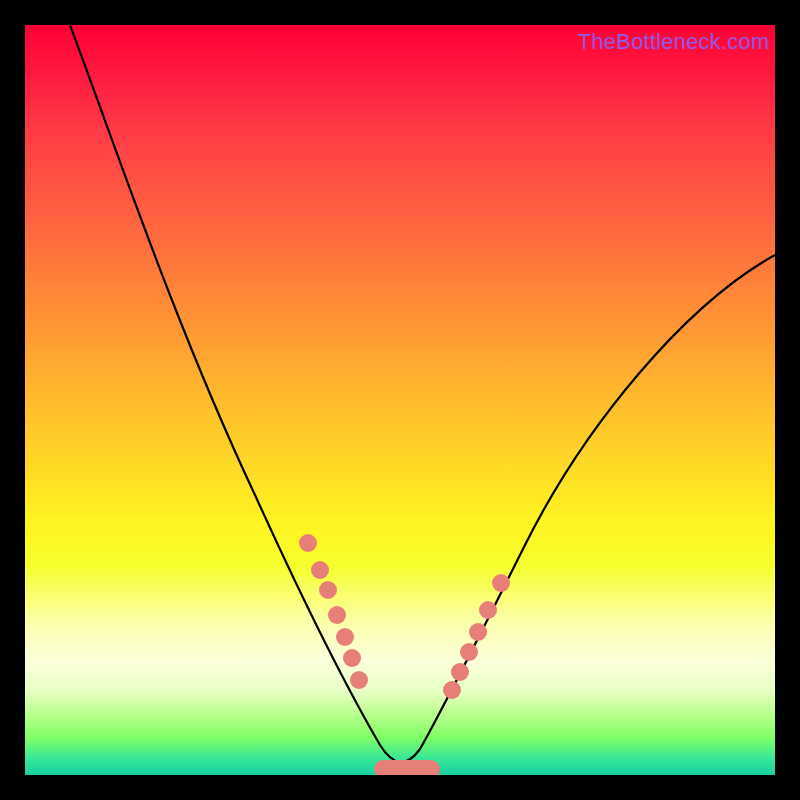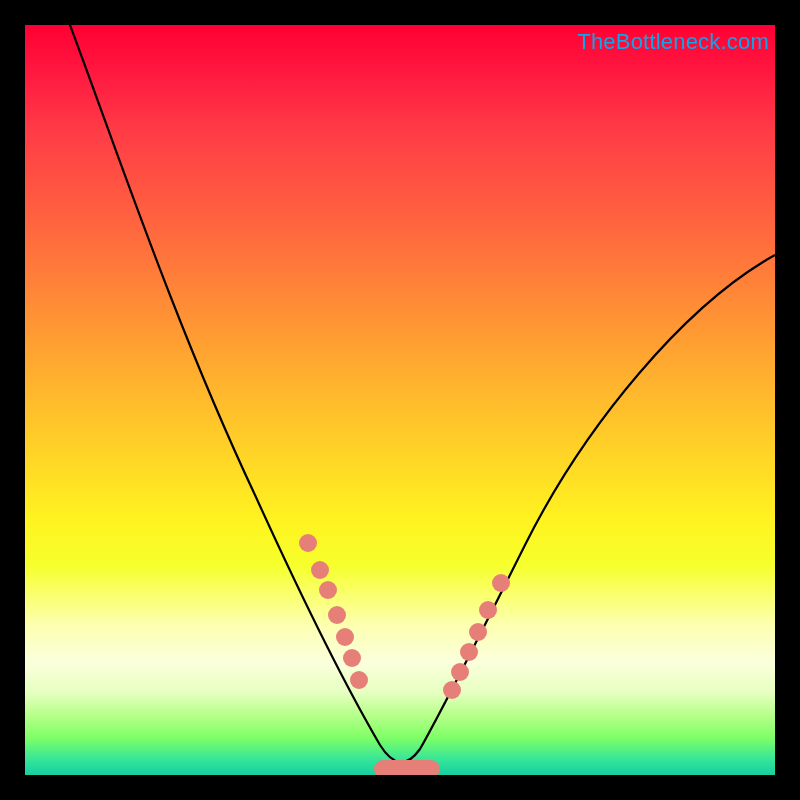--- a/index.html
+++ b/index.html
@@ -15,21 +15,21 @@
     #ffd726 58%,
     #fff320 66%,
     #f6ff2c 72%,
     #fdffb0 80%,
     #fbffdc 85%,
     #e6ffc0 89%,
     #b7ff8a 92%,
     #7fff66 95%,
     #33e59a 98%,
     #18cfa0 100%);}
-.watermark{position:absolute;right:6px;top:4px;color:#0ea5e9;font-size:22px;font-weight:400;letter-spacing:0.2px}
+.watermark{position:absolute;right:6px;top:4px;color:#8b5cf6;font-size:22px;font-weight:400;letter-spacing:0.2px}
 svg.curve{position:absolute;left:0;top:0;width:750px;height:750px}
 .dot{fill:#e77f79}
 .pill{fill:#e77f79}
 .line{stroke:#000;stroke-width:2.2;fill:none}
 </style>
 </head>
 <body>
 
 <div class="frame">
   <div class="gradient"></div>

